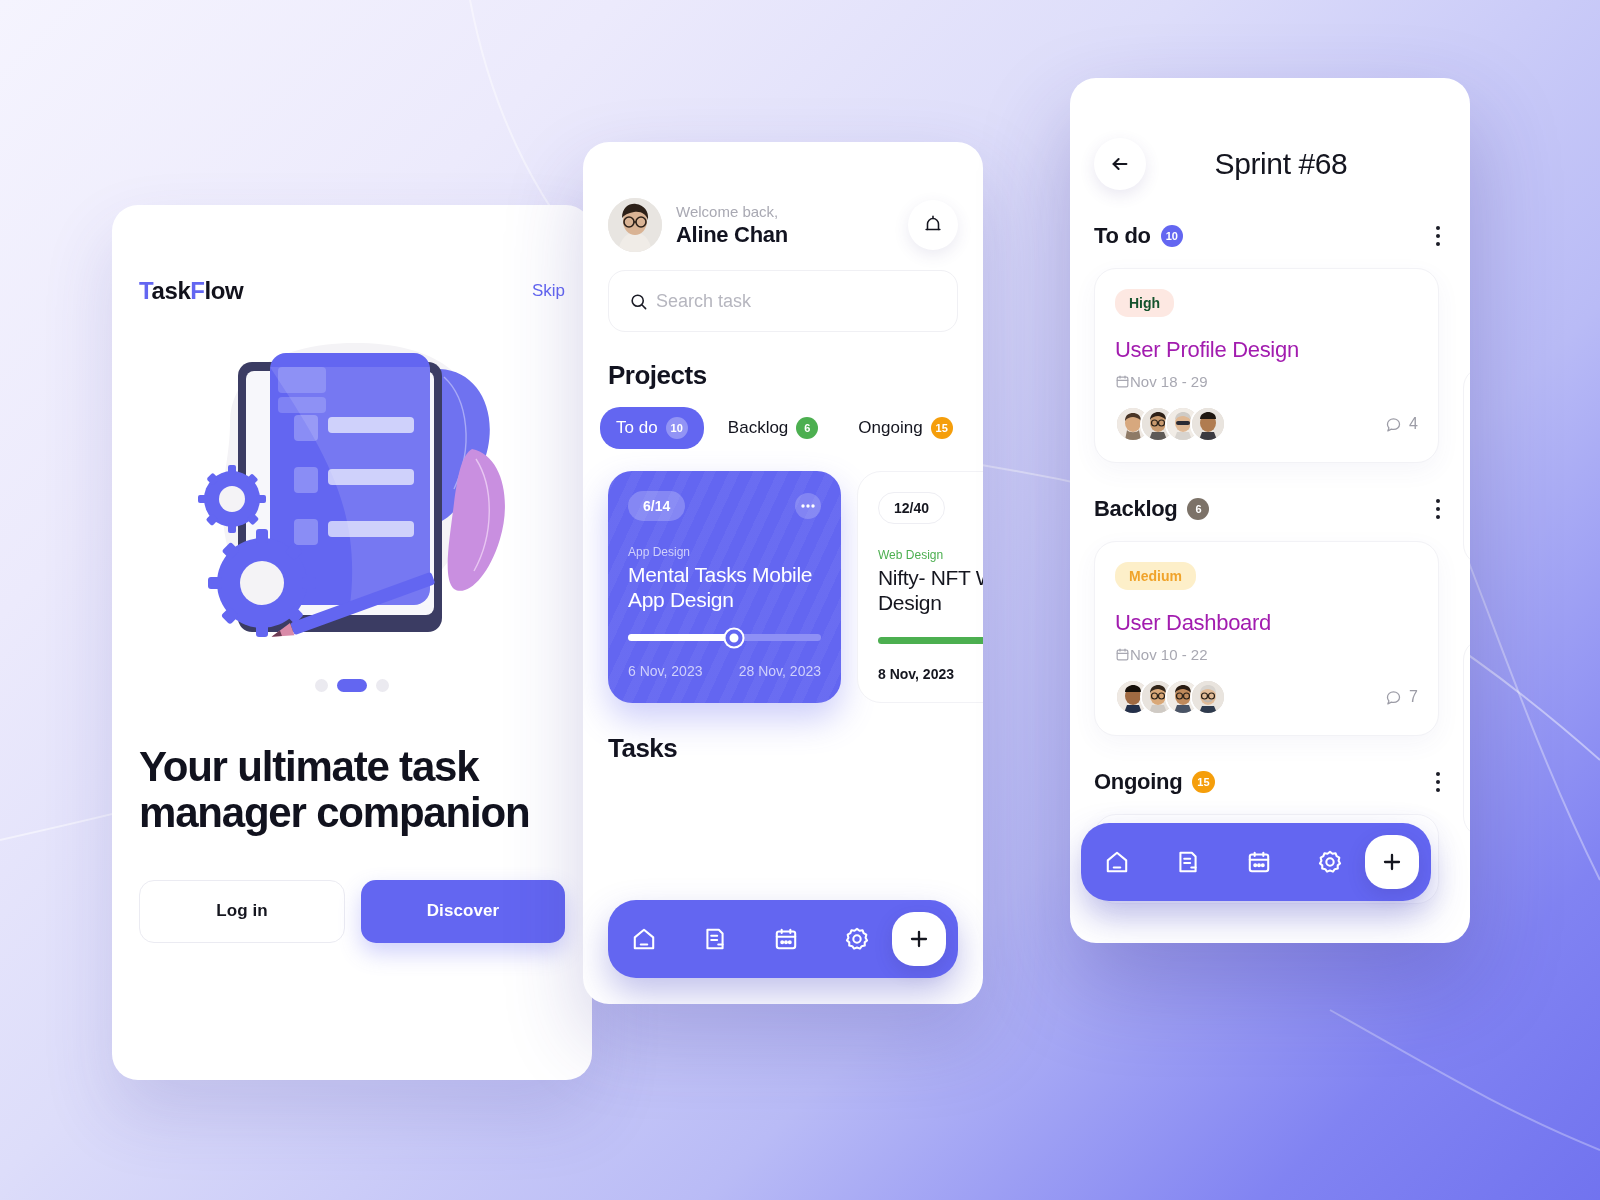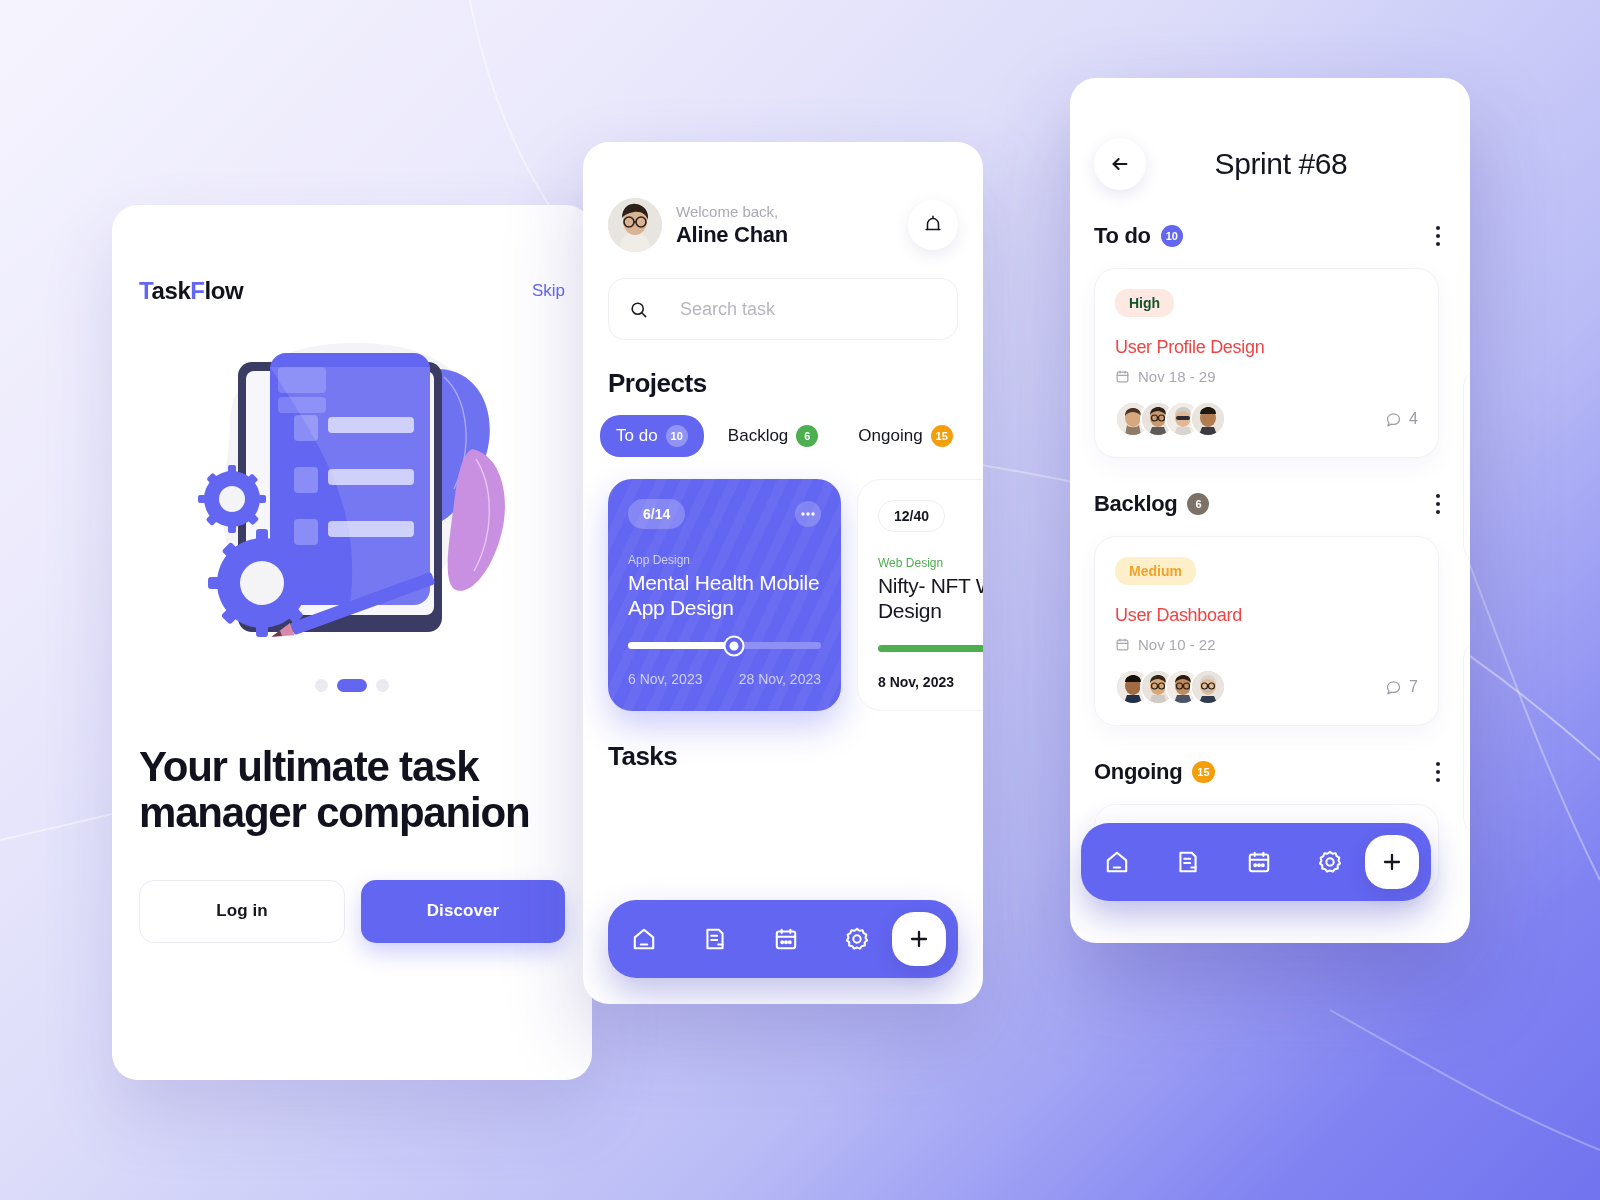--- a/index.html
+++ b/index.html
@@ -66,22 +66,22 @@
   }
   .welcome { margin-left: 14px; flex: 1; }
   .welcome .sub { font-size: 15px; color: #a9a9b3; line-height: 1.3; }
   .welcome .name { font-size: 22px; font-weight: 700; color: #121320; letter-spacing: -.3px; margin-top: 1px; }
   .bell {
     width: 50px; height: 50px; border-radius: 50%; background: #fff;
     box-shadow: 0 5px 16px rgba(70,60,140,.11);
     display: flex; align-items: center; justify-content: center;
   }
   .searchbar {
-    margin: 26px 25px 0; height: 62px; border: 1.5px solid #f0f0f4;
-    border-radius: 17px; display: flex; align-items: center; padding: 0 20px; gap: 32px;
+    margin: 18px 25px 0; height: 62px; border: 1.5px solid #f0f0f4;
+    border-radius: 17px; display: flex; align-items: center; padding: 0 20px; gap: 8px;
     background: #fff;
   }
   .searchbar .ph { font-size: 18px; color: #b6b6bf; }
 
   .sec-title { font-size: 26px; font-weight: 700; color: #121320; letter-spacing: -.5px; }
   #phone-dashboard .sec-title { margin: 28px 25px 0; }
 
   .tabs { display: flex; align-items: center; gap: 8px; margin: 16px 0 0 17px; }
   .tab {
     display: flex; align-items: center; gap: 8px;
@@ -181,22 +181,22 @@
     margin: 16px 0 0 24px; width: 345px; background: #fff;
     border: 1.5px solid #f2f2f6; border-radius: 22px; padding: 20px;
     box-shadow: 0 8px 24px rgba(80,70,160,.05);
   }
   .pri {
     display: inline-flex; padding: 6px 14px; border-radius: 13px;
     font-size: 14px; font-weight: 600;
   }
   .pri.high { background: #fde8e2; color: #14532d; }
   .pri.medium { background: #fdefc9; color: #f0a32a; }
-  .kcard .kt { font-size: 18px; color: #ef4444; margin-top: 20px; letter-spacing: -.3px; }
-  .kdate { display: flex; align-items: center; gap: 8px; margin-top: 10px; font-size: 15px; color: #a8a8b2; }
+  .kcard .kt { font-size: 22px; color: #a21caf; margin-top: 20px; letter-spacing: -.3px; }
+  .kdate { display: flex; align-items: center; margin-top: 10px; font-size: 15px; color: #a8a8b2; }
   .kfoot { display: flex; align-items: center; justify-content: space-between; margin-top: 16px; }
   .stack { display: flex; }
   .stack .av {
     width: 36px; height: 36px; border-radius: 50%; border: 2.5px solid #fff;
     margin-left: -11px; overflow: hidden; background: #ded9d3;
   }
   .stack .av:first-child { margin-left: 0; }
   .cmt { display: flex; align-items: center; gap: 7px; font-size: 16px; color: #9c9ca6; }
 
   
@@ -353,21 +353,21 @@
       <div class="pcard-top">
         <div class="chip">6/14</div>
         <svg width="26" height="26" viewBox="0 0 26 26">
             <circle cx="13" cy="13" r="13" fill="rgba(255,255,255,.2)"></circle>
             <circle cx="8" cy="13" r="1.7" fill="#fff"></circle>
             <circle cx="13" cy="13" r="1.7" fill="#fff"></circle>
             <circle cx="18" cy="13" r="1.7" fill="#fff"></circle>
           </svg>
       </div>
       <div class="pcat">App Design</div>
-      <div class="ptitle">Mental Health Mobile App Design</div>
+      <div class="ptitle">Mental Tasks Mobile App Design</div>
       <div class="prog">
         <div class="prog-fill" style="width:55%"></div>
         <div class="knob" style="left:55%"></div>
       </div>
       <div class="pdates">
         <span>6 Nov, 2023</span>
         <span>28 Nov, 2023</span>
       </div>
     </div>
 

